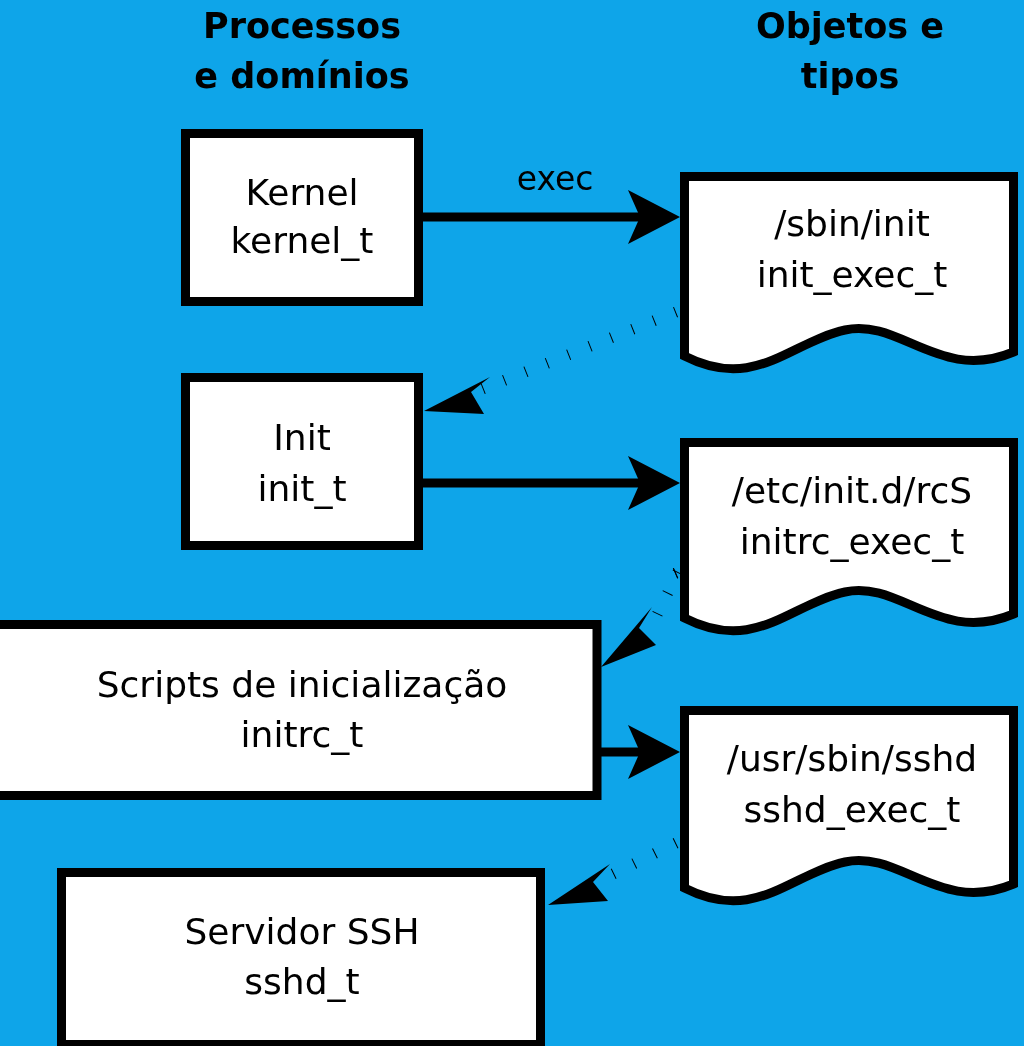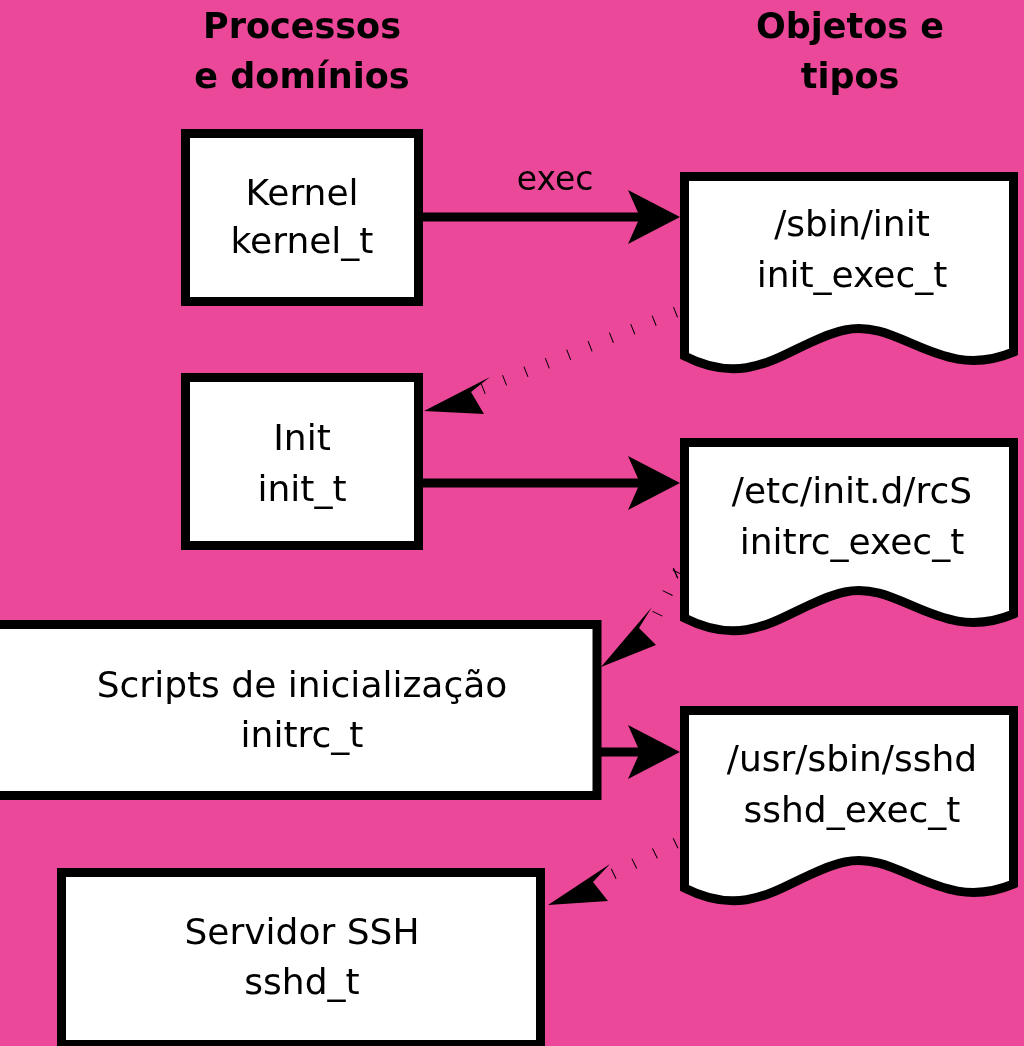--- a/index.html
+++ b/index.html
@@ -10,21 +10,21 @@
   body {
     width: 1024px;
     height: 1046px;
     overflow: hidden;
     font-family: "DejaVu Sans", sans-serif;
   }
   #diagram-root {
     position: relative;
     width: 1024px;
     height: 1046px;
-    background: #ec4899;
+    background: #0ea5e9;
   }
   svg#diagram-svg {
     position: absolute;
     top: 0;
     left: 0;
     width: 1024px;
     height: 1046px;
     display: block;
   }
   .col-header {

